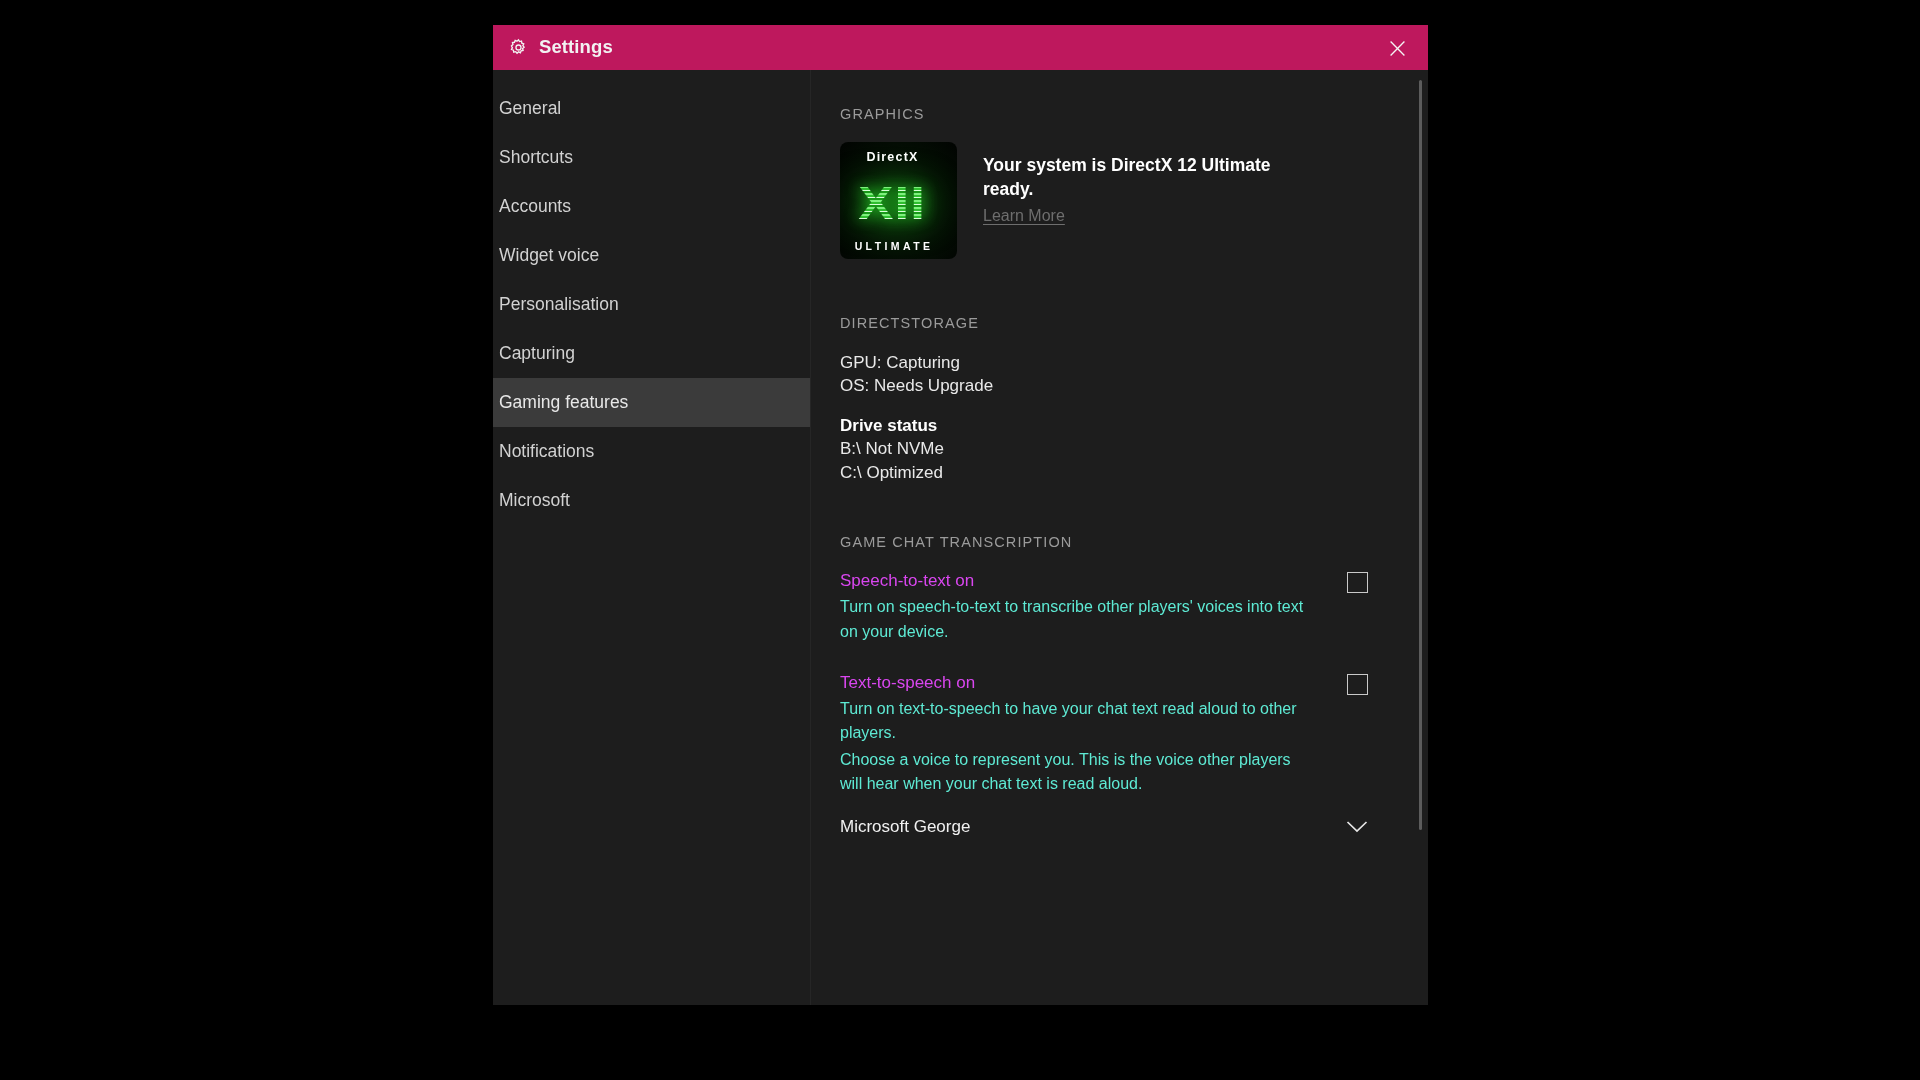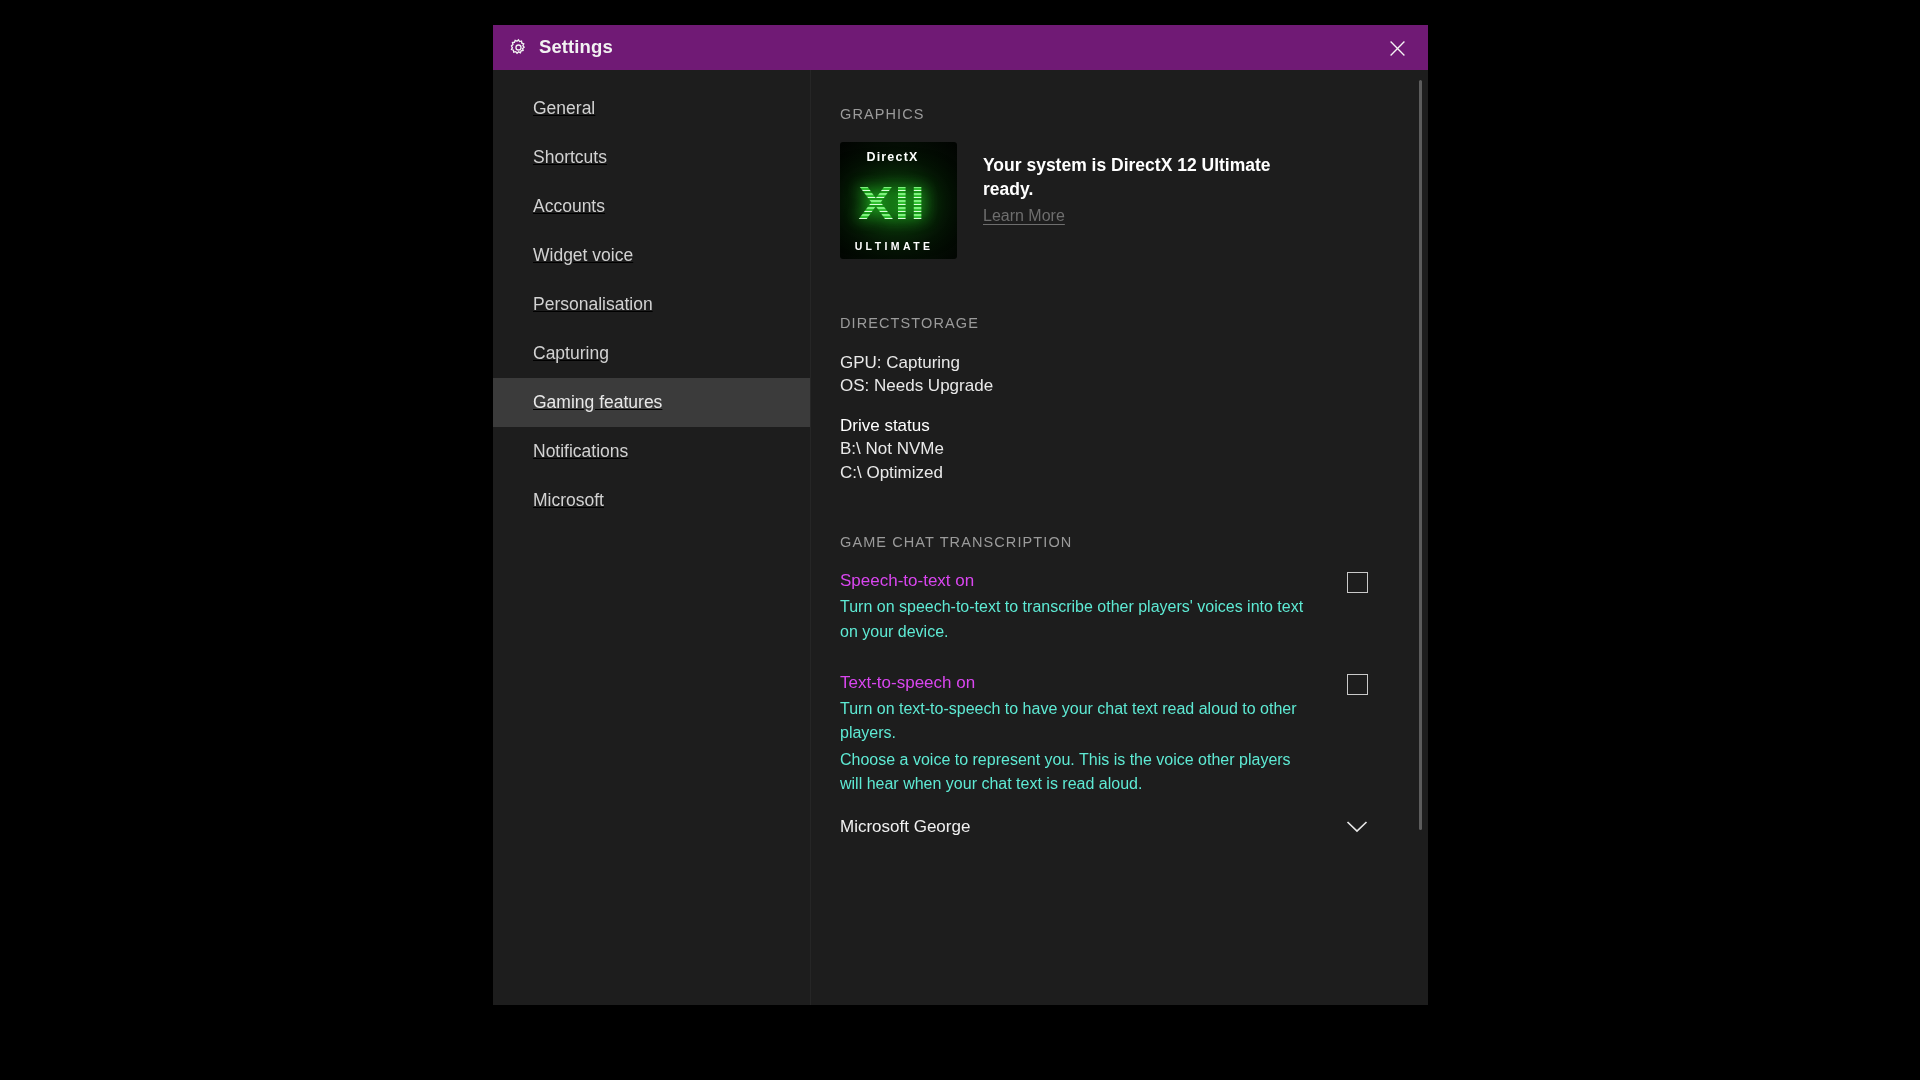--- a/index.html
+++ b/index.html
@@ -23,21 +23,21 @@
     background: #1d1d1d;
     overflow: hidden;
     display: flex;
     flex-direction: column;
   }
 
   
   .titlebar {
     height: 45px;
     flex: 0 0 45px;
-    background: #701a75;
+    background: #be185d;
     display: flex;
     padding: 0 5px 0 16px;
     position: relative;
   }
   .titlebar-left {
     display: flex;
     align-items: center;
     gap: 11px;
   }
   .gear-icon { width: 19px; height: 19px; display: block; }
@@ -76,24 +76,23 @@
     width: 318px;
     flex: 0 0 318px;
     background: #1d1d1d;
     padding-top: 14px;
     border-right: 1px solid #262626;
   }
   .nav-item {
     height: 49px;
     display: flex;
     align-items: center;
-    padding-left: 40px;
+    padding-left: 6px;
     cursor: pointer;
     background: transparent;
-    text-decoration: underline;
   }
   .nav-item.active { background: #3b3b3b; }
   .nav-label {
     font-size: 17.5px;
     color: #d2d2d2;
     line-height: 1;
   }
   .nav-item.active .nav-label { color: #e8e8e8; text-align: center; }
 
   
@@ -123,21 +122,21 @@
   .dx-row {
     display: flex;
     align-items: flex-start;
     gap: 26px;
     margin-bottom: 56px;
   }
   .dx-badge {
     width: 117px;
     height: 117px;
     flex: 0 0 117px;
-    border-radius: 3px;
+    border-radius: 8px;
     background: radial-gradient(ellipse at 50% 54%, #0a2b0a 0%, #041004 55%, #010301 100%);
     position: relative;
     overflow: hidden;
     display: flex;
     flex-direction: column;
     align-items: center;
     justify-content: space-between;
     padding: 9px 12px 8px 0;
   }
   .dx-word {
@@ -199,21 +198,21 @@
   
   .ds-block { margin-bottom: 50px; }
   .ds-line {
     font-size: 17px;
     color: #e9e9e9;
     line-height: 1.38;
   }
   .ds-gap { height: 16px; }
   .ds-subhead {
     font-size: 17px;
-    font-weight: normal;
+    font-weight: bold;
     color: #ffffff;
     line-height: 1.38;
   }
 
   
   .toggle-row {
     display: flex;
     align-items: flex-start;
     justify-content: space-between;
     gap: 20px;

